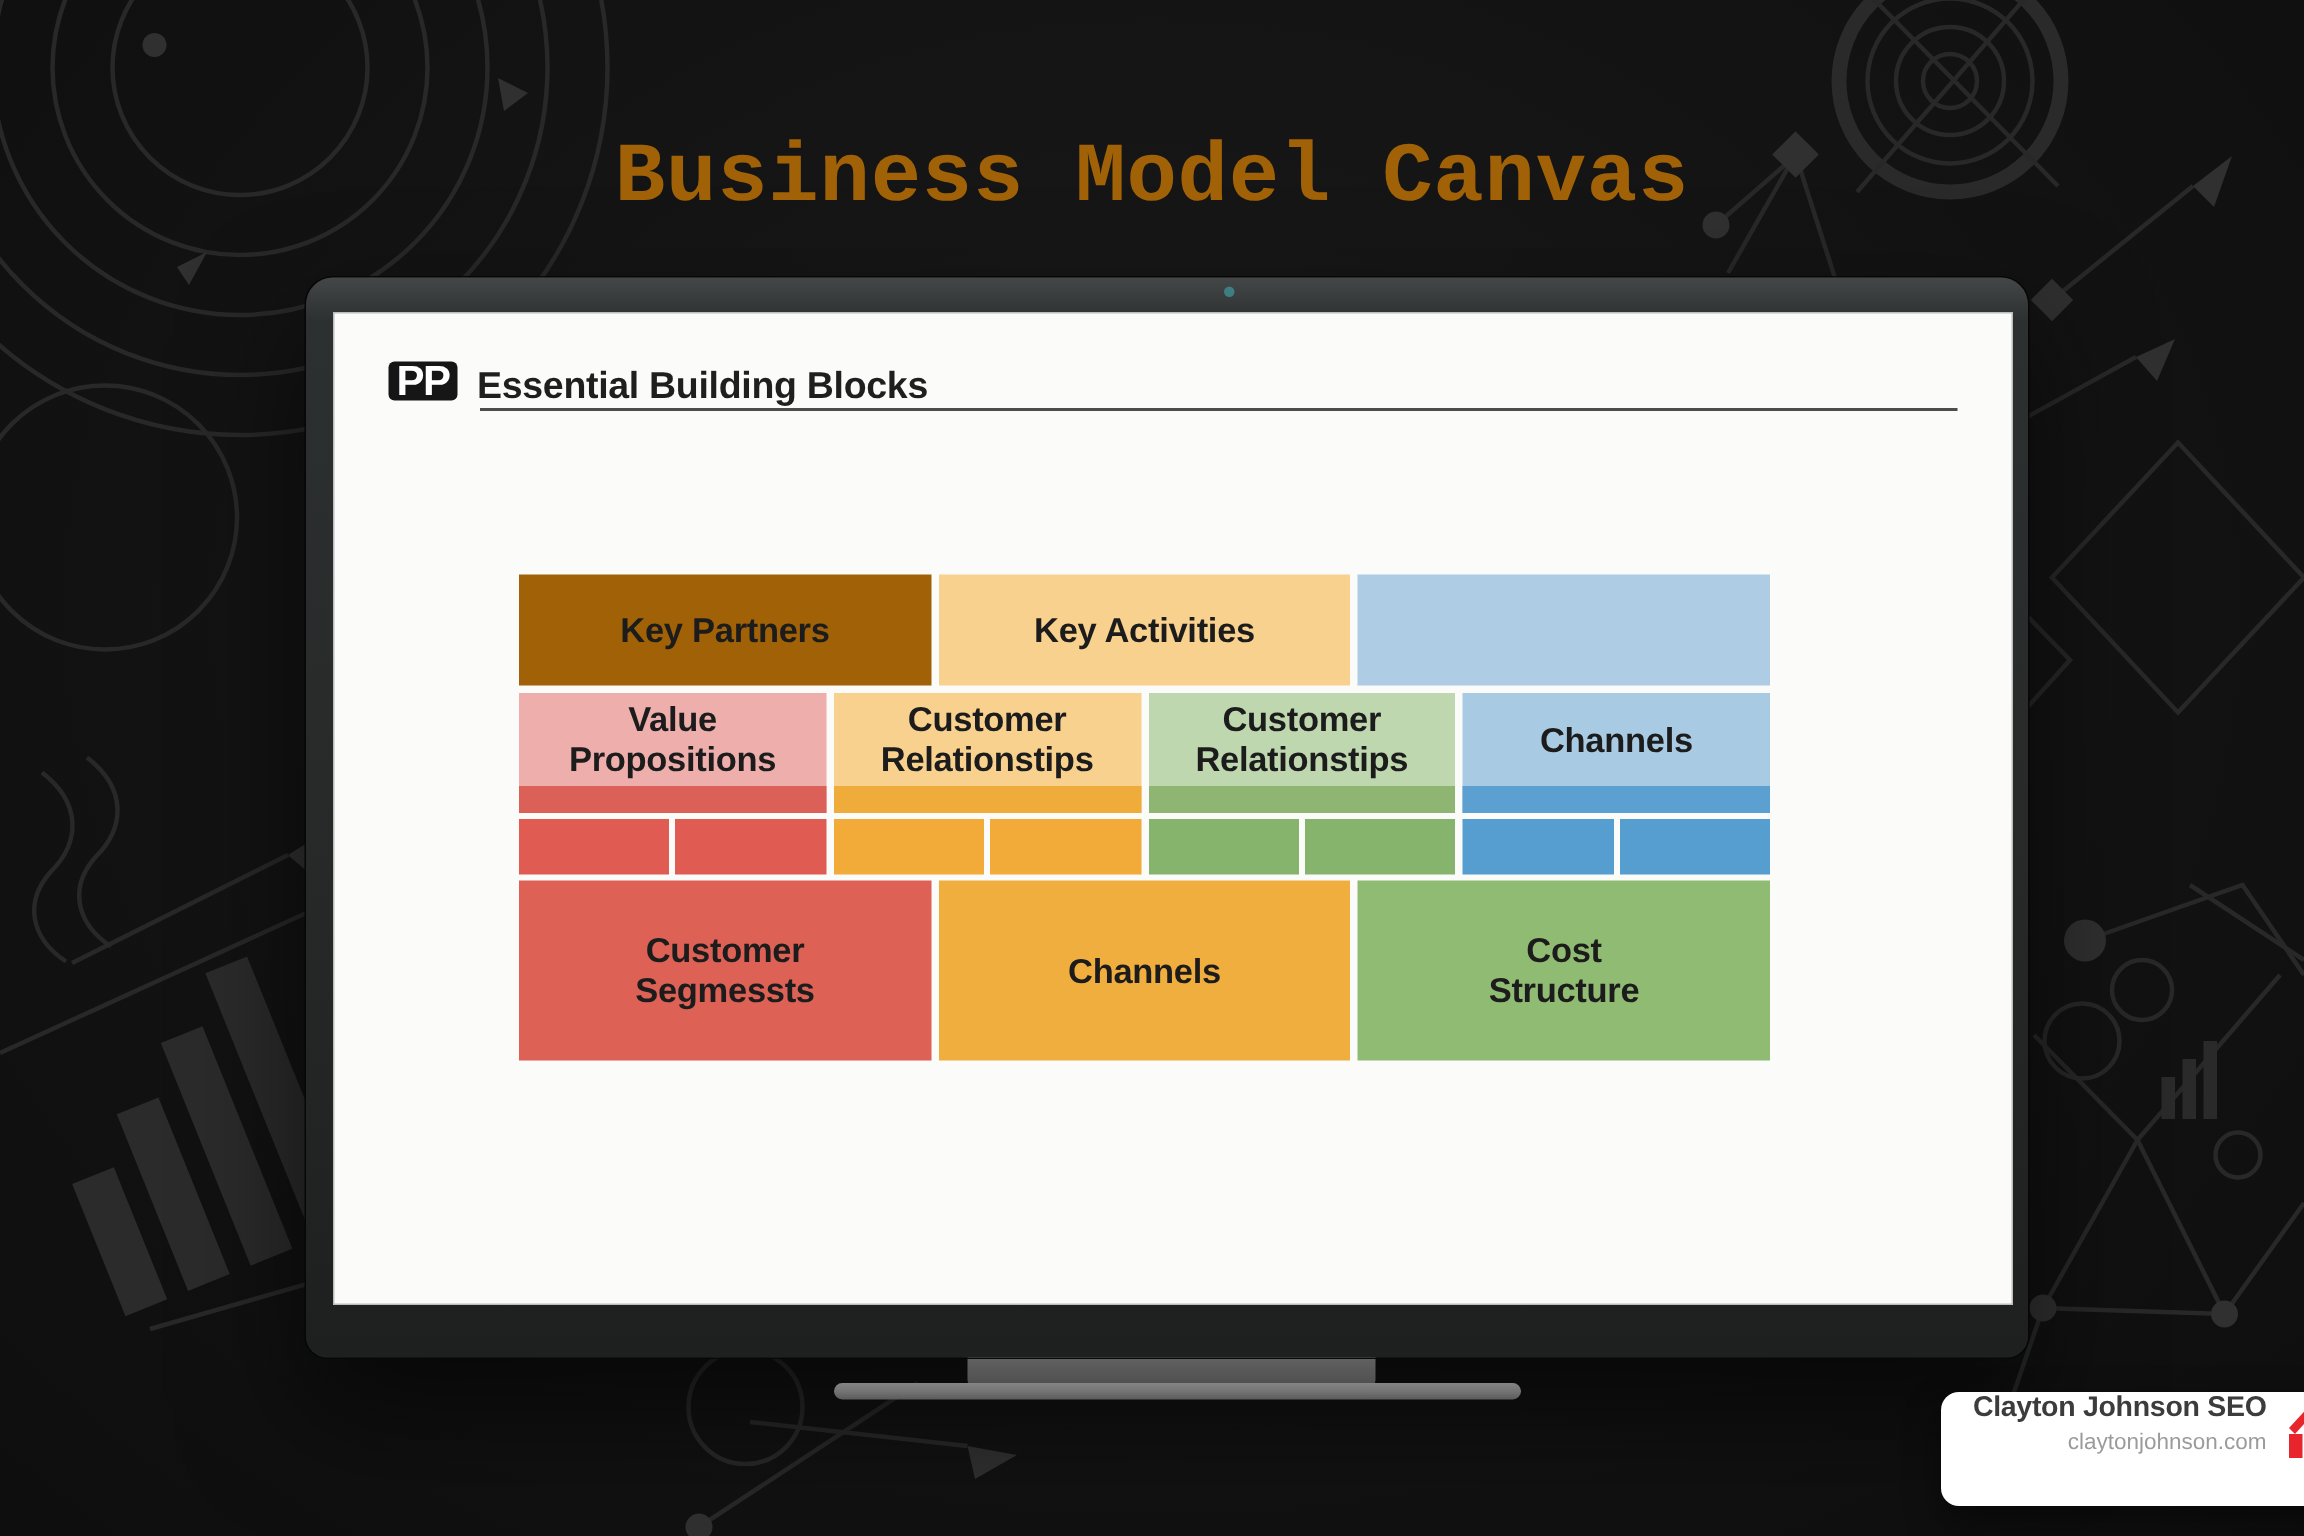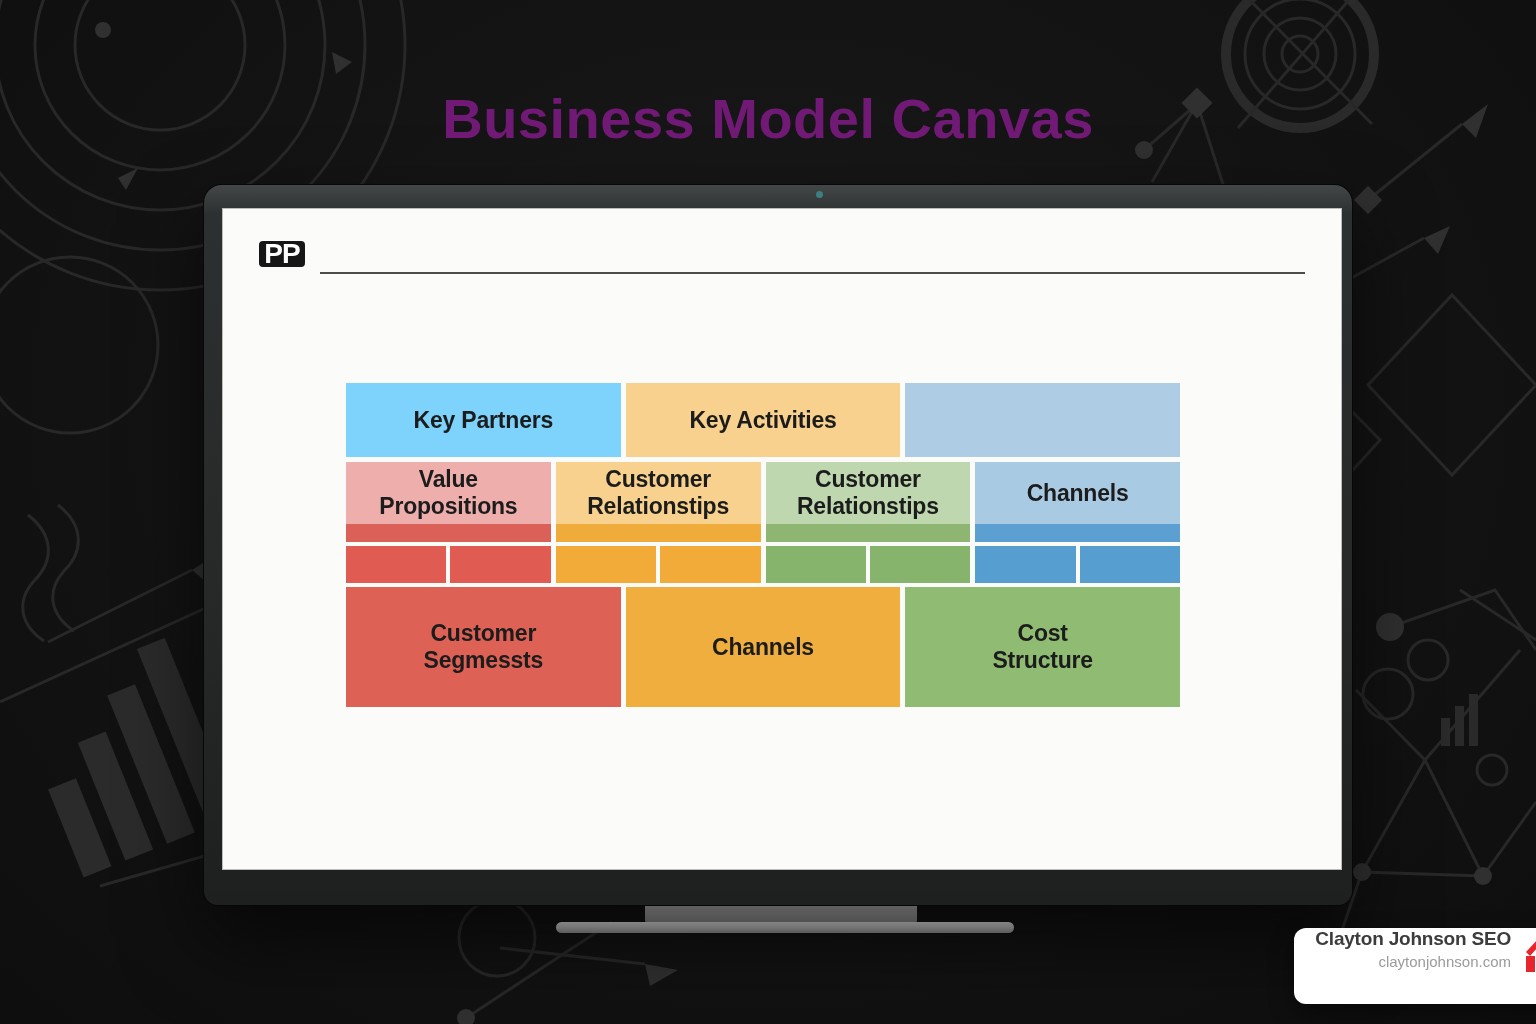--- a/index.html
+++ b/index.html
@@ -4,21 +4,21 @@
 <style>
   html,body{margin:0;padding:0;}
   body{
     width:1536px;height:1024px;position:relative;overflow:hidden;
     background:radial-gradient(ellipse at 50% 40%, #1a1a1a 0%, #131313 55%, #0e0e0e 100%);
     font-family:"Liberation Sans", sans-serif;
   }
   .bg-decor{position:absolute;left:0;top:0;z-index:0;}
   .page-title{
     position:absolute;top:86px;left:0;width:100%;text-align:center;z-index:3;
-    color:#701a75;font-size:56px;font-weight:bold;letter-spacing:.5px;margin:0;
+    color:#a16207;font-size:56px;font-weight:bold;letter-spacing:.5px;margin:0;font-family:Liberation Mono, monospace;
   }
   
   .stand-neck{
     position:absolute;left:645px;top:900px;width:272px;height:25px;z-index:1;
     background:linear-gradient(180deg,#d2d2d2 0%,#a8a8a8 45%,#7e7e7e 100%);
     border-radius:0 0 5px 5px;
   }
   .stand-base{
     position:absolute;left:556px;top:922px;width:458px;height:11px;z-index:1;
     background:linear-gradient(180deg,#dedede 0%,#b5b5b5 55%,#8a8a8a 100%);
@@ -165,24 +165,25 @@
 
 <h1 class="page-title">Business Model Canvas</h1>
 
 <div class="stand-neck"></div>
 <div class="stand-base"></div>
 
 <div class="monitor">
   <div class="webcam-dot"></div>
   <div class="screen">
     <div class="pp-logo">PP</div>
+    <div class="slide-title">Essential Building Blocks</div>
     <div class="header-rule"></div>
     <div class="canvas-grid" id="canvas-grid">
         <div class="row row1">
-          <div class="cell" style="background: #7dd3fc; color: rgb(28, 28, 28);">Key Partners</div>
+          <div class="cell" style="background: #a16207; color: rgb(28, 28, 28);">Key Partners</div>
           <div class="cell" style="background: rgb(248, 209, 142); color: rgb(28, 28, 28);">Key Activities</div>
           <div class="cell" style="background: rgb(174, 205, 228); color: rgb(28, 28, 28);"></div>
         </div>
         <div class="row row2">
           <div class="cell" style="background: rgb(238, 174, 172); color: rgb(28, 28, 28);"><div class="lab">Value
 Propositions</div><div class="strip" style="background: rgb(218, 96, 88);"></div></div>
           <div class="cell" style="background: rgb(248, 209, 142); color: rgb(28, 28, 28);"><div class="lab">Customer
 Relationstips</div><div class="strip" style="background: rgb(240, 172, 58);"></div></div>
           <div class="cell" style="background: rgb(190, 215, 175); color: rgb(28, 28, 28);"><div class="lab">Customer
 Relationstips</div><div class="strip" style="background: rgb(142, 181, 114);"></div></div>

